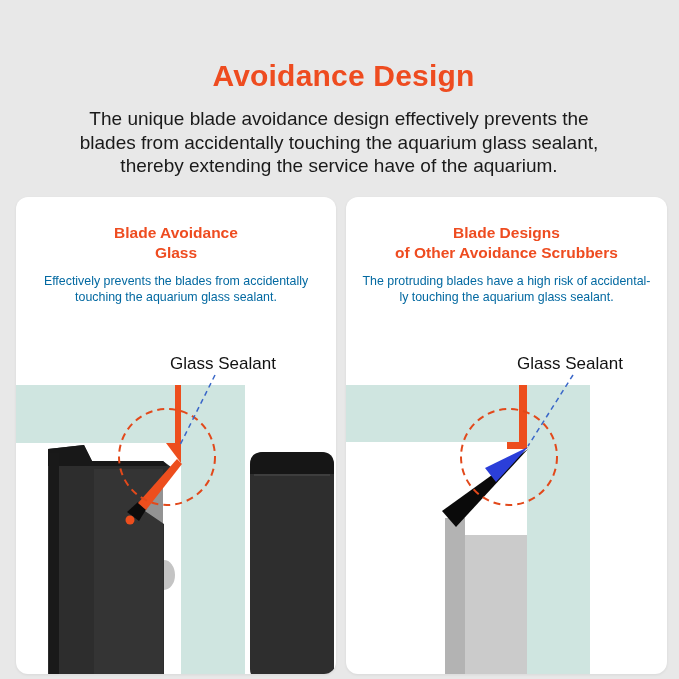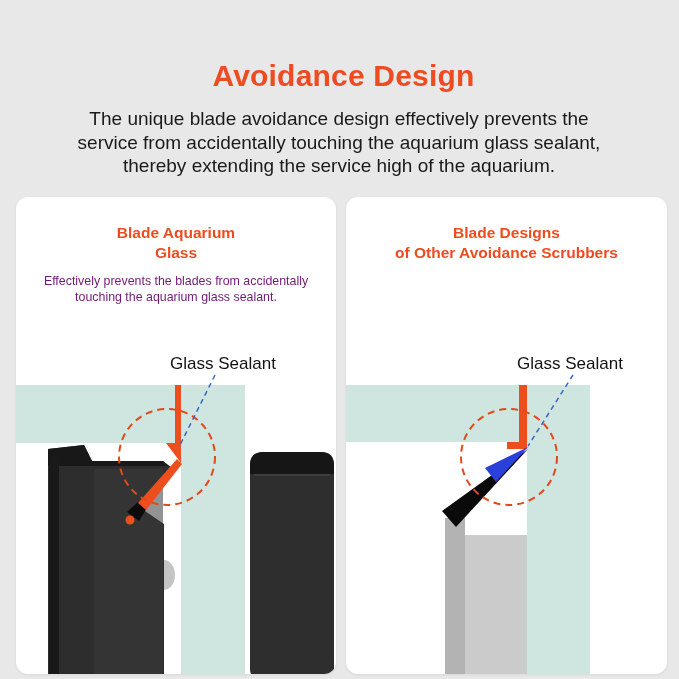--- a/index.html
+++ b/index.html
@@ -30,39 +30,39 @@
   }
   .panel.left{left:16px;width:320px;}
   .panel.right{left:346px;width:321px;}
   .panel-heading{
     position:absolute;top:26px;left:0;width:100%;
     text-align:center;font-size:15.5px;line-height:20px;font-weight:bold;
     color:var(--accent);
   }
   .panel-body{
     position:absolute;top:76px;left:0;width:100%;
-    text-align:center;font-size:12.4px;line-height:16px;color:#701a75;
+    text-align:center;font-size:12.4px;line-height:16px;color:#0369a1;
   }
   .illustration{position:absolute;left:0;top:0;width:100%;height:100%;display:block;}
   svg text.callout{
     font-family:"Liberation Sans",sans-serif;
     font-size:17px;fill:#121212;
   }
 </style>
 </head>
 <body>
 
 <div class="canvas">
 
   <h1 class="page-title">Avoidance Design</h1>
 
   <div class="page-desc">
     <div>The unique blade avoidance design effectively prevents the</div>
-    <div>service from accidentally touching the aquarium glass sealant,</div>
-    <div>thereby extending the service high of the aquarium.</div>
+    <div>blades from accidentally touching the aquarium glass sealant,</div>
+    <div>thereby extending the service have of the aquarium.</div>
   </div>
 
   <section class="panel left">
     <svg class="illustration" viewBox="0 0 320 477">
 
       <rect x="0" y="188" width="229" height="58" fill="#CFE5E0"></rect>
       <rect x="165" y="188" width="64" height="289" fill="#CFE5E0"></rect>
 
       <rect x="159" y="188" width="6" height="58" fill="#ED4E1D"></rect>
       <polygon points="150,246 165,246 165,266" fill="#ED4E1D"></polygon>
@@ -81,21 +81,21 @@
       <rect x="234" y="255" width="84" height="230" rx="13" fill="#2E2E2E"></rect>
       <path d="M234,277 L234,268 Q234,255 247,255 L305,255 Q318,255 318,268 L318,277 Z" fill="#161616"></path>
       <rect x="238" y="277" width="76" height="2" fill="#4A4A4A" opacity="0.6"></rect>
 
       <circle cx="151" cy="260" r="48" fill="none" stroke-width="2" stroke-dasharray="7 5" stroke="#E2491B"></circle>
       <line x1="199" y1="178" x2="164" y2="248" stroke-width="1.5" stroke-dasharray="5 4" stroke="#3A67C8"></line>
       <text class="callout" x="207" y="172" text-anchor="middle">Glass Sealant</text>
     </svg>
 
     <div class="panel-heading">
-      <div>Blade Aquarium</div>
+      <div>Blade Avoidance</div>
       <div>Glass</div>
     </div>
     <div class="panel-body">
       <div>Effectively prevents the blades from accidentally</div>
       <div>touching the aquarium glass sealant.</div>
     </div>
   </section>
 
   <section class="panel right">
     <svg class="illustration" viewBox="0 0 321 477">
@@ -114,15 +114,19 @@
 
       <circle cx="163" cy="260" r="48" fill="none" stroke-width="2" stroke-dasharray="7 5" stroke="#E2491B"></circle>
       <line x1="227" y1="178" x2="182" y2="249" stroke-width="1.5" stroke-dasharray="5 4" stroke="#3A67C8"></line>
       <text class="callout" x="224" y="172" text-anchor="middle">Glass Sealant</text>
     </svg>
 
     <div class="panel-heading">
       <div>Blade Designs</div>
       <div>of Other Avoidance Scrubbers</div>
     </div>
+    <div class="panel-body">
+      <div>The protruding blades have a high risk of accidental-</div>
+      <div>ly touching the aquarium glass sealant.</div>
+    </div>
   </section>
 
 </div>
 
 </body></html>

